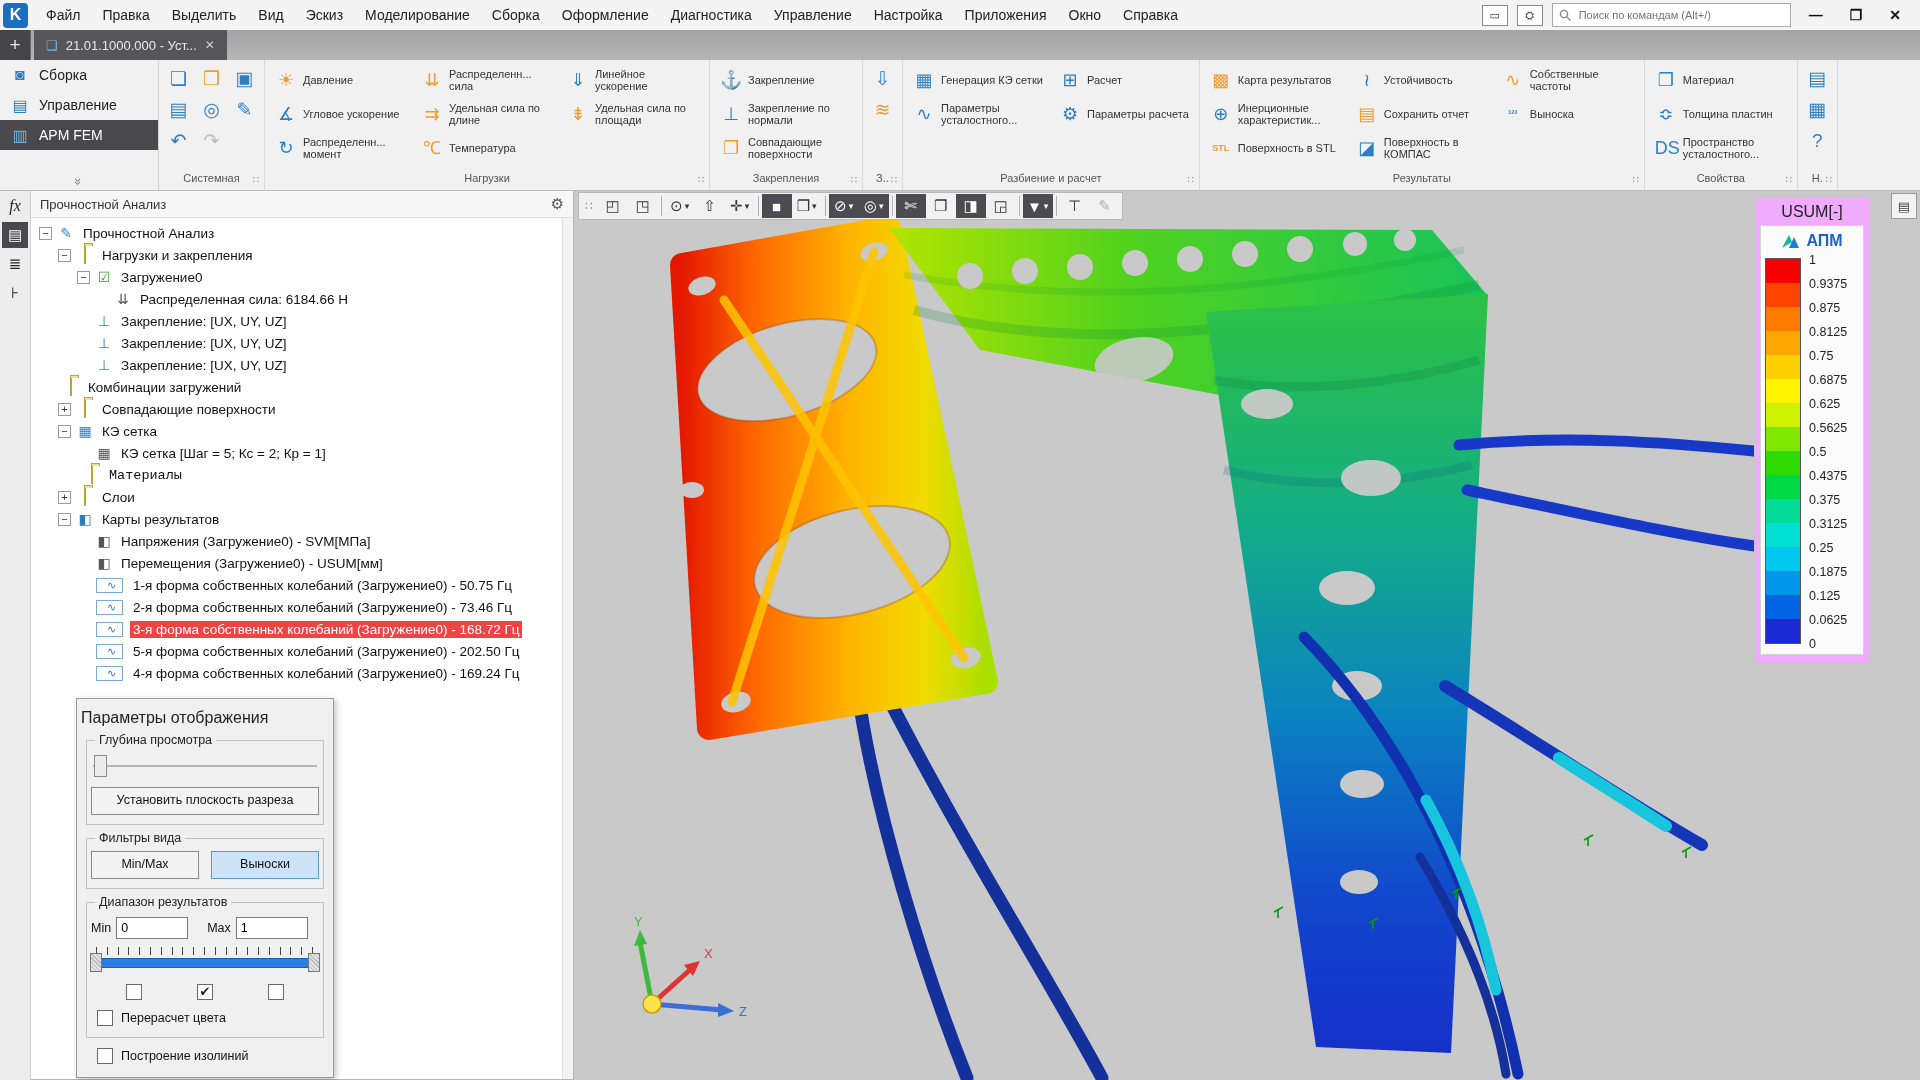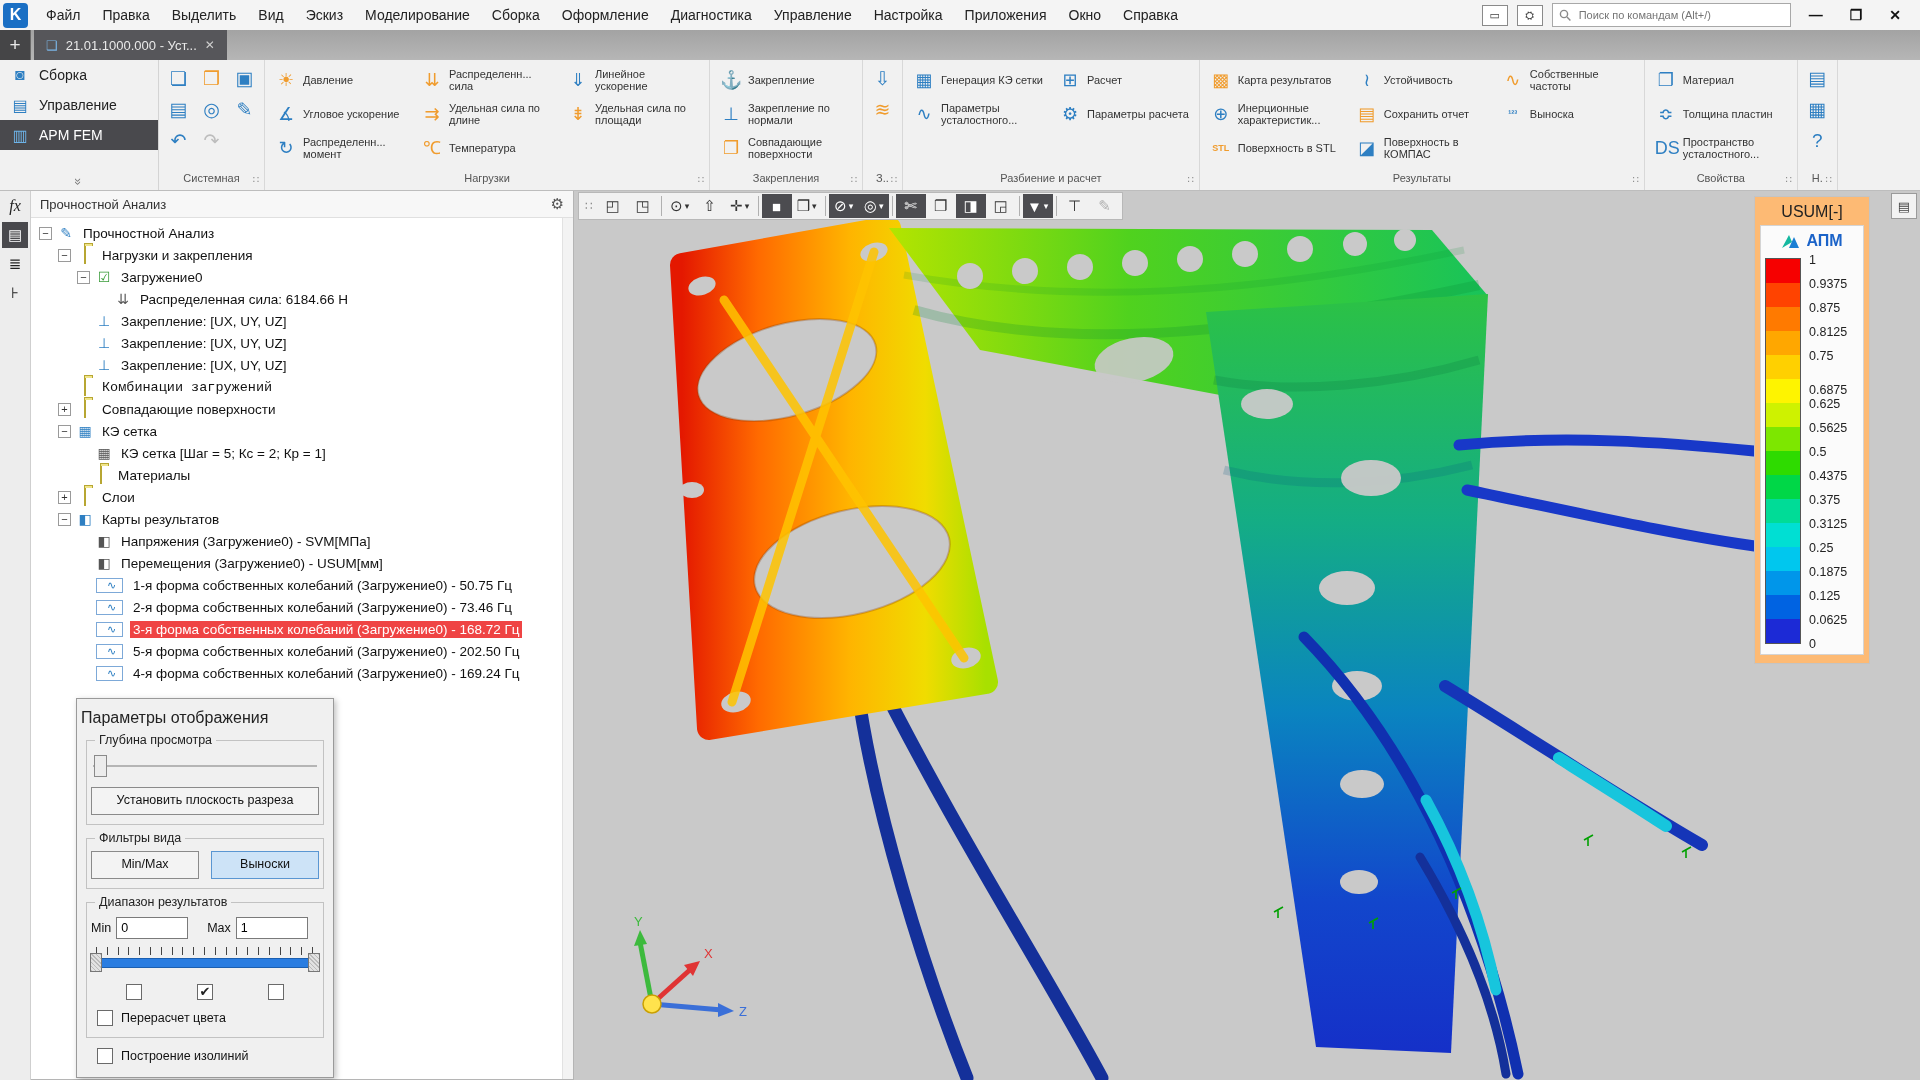--- a/index.html
+++ b/index.html
@@ -117,21 +117,21 @@
   .vbtn{height:24px;min-width:26px;display:flex;align-items:center;justify-content:center;font-size:15px;
         color:#333;padding:0 2px;}
   .vbtn.active{background:#4c4c50;color:#fff;}
   .vbtn.disabled{color:#b0b0b0;}
   .vbtn .dd{font-size:9px;margin-left:2px;}
   .vsep{width:1px;height:20px;background:#b0b0b0;margin:0 3px;}
   .vgrip{color:#888;font-size:12px;padding:0 4px;letter-spacing:1px;}
   #model-svg{position:absolute;left:0;top:0;width:100%;height:100%;}
   #triad{position:absolute;left:52px;bottom:48px;z-index:12;}
   
-  #legend{position:absolute;left:1754px;top:196px;width:114px;background:#fdba74;border:1px solid #c4c4c4;
+  #legend{position:absolute;left:1754px;top:196px;width:114px;background:#f0abfc;border:1px solid #c4c4c4;
           z-index:25;padding-bottom:8px;}
   .ltitle{font-size:16px;color:#222;text-align:center;padding:6px 0 4px;}
   .lbox{margin:0 5px;background:#fbfbfb;border:1px solid #d4d4d4;padding:6px 4px 10px;}
   .brand{display:flex;align-items:center;justify-content:center;gap:3px;margin-bottom:8px;}
   .brand .btxt{color:#1b63c8;font-weight:bold;font-size:16px;}
   .lrow{display:flex;}
   .lscale{width:34px;border:1px solid #555;}
   .band{height:24px;}
   .llabels{position:relative;flex:1;margin-left:8px;}
   .llabels span{position:absolute;left:0;font-size:12.5px;color:#222;line-height:16px;}
@@ -463,41 +463,41 @@
       <div class="trow" style="padding-left: 46px;">
         <span class="texp hid"></span>
         <span class="ticon b">⊥</span>
         <span class="tlabel">Закрепление: [UX, UY, UZ]</span>
       </div>
       <div class="trow" style="padding-left: 46px;">
         <span class="texp hid"></span>
         <span class="ticon b">⊥</span>
         <span class="tlabel">Закрепление: [UX, UY, UZ]</span>
       </div>
-      <div class="trow" style="padding-left: 27px; font-family: Liberation Mono, monospace;">
+      <div class="trow" style="padding-left: 13px;">
         <span class="texp hid"></span>
         <span class="ticon"><span class="folder"></span></span>
         <span class="tlabel">Комбинации загружений</span>
       </div>
       <div class="trow" style="padding-left: 27px;">
         <span class="texp">+</span>
         <span class="ticon"><span class="folder"></span></span>
         <span class="tlabel">Совпадающие поверхности</span>
       </div>
       <div class="trow" style="padding-left: 27px;">
         <span class="texp">−</span>
         <span class="ticon b">▦</span>
         <span class="tlabel">КЭ сетка</span>
       </div>
       <div class="trow" style="padding-left: 46px;">
         <span class="texp hid"></span>
         <span class="ticon d">▦</span>
         <span class="tlabel">КЭ сетка [Шаг = 5; Кс = 2; Кр = 1]</span>
       </div>
-      <div class="trow" style="padding-left: 43px;">
+      <div class="trow" style="padding-left: 34px; font-family: Liberation Mono, monospace;">
         <span class="texp hid"></span>
         <span class="ticon"><span class="folder"></span></span>
         <span class="tlabel">Материалы</span>
       </div>
       <div class="trow" style="padding-left: 27px;">
         <span class="texp">+</span>
         <span class="ticon"><span class="folder"></span></span>
         <span class="tlabel">Слои</span>
       </div>
       <div class="trow" style="padding-left: 27px;">
@@ -774,21 +774,21 @@
           <div class="band" style="background: rgb(0, 150, 234);"></div>
           <div class="band" style="background: rgb(0, 99, 226);"></div>
           <div class="band" style="background: rgb(28, 42, 214);"></div>
         </div>
       <div class="llabels" id="llabels" style="height: 384px;">
           <span style="top: -6px;">1</span>
           <span style="top: 18px;">0.9375</span>
           <span style="top: 42px;">0.875</span>
           <span style="top: 66px;">0.8125</span>
           <span style="top: 90px;">0.75</span>
-          <span style="top: 124px; text-align: right;">0.6875</span>
+          <span style="top: 114px; text-align: right;">0.6875</span>
           <span style="top: 138px;">0.625</span>
           <span style="top: 162px;">0.5625</span>
           <span style="top: 186px;">0.5</span>
           <span style="top: 210px;">0.4375</span>
           <span style="top: 234px;">0.375</span>
           <span style="top: 258px;">0.3125</span>
           <span style="top: 282px;">0.25</span>
           <span style="top: 306px;">0.1875</span>
           <span style="top: 330px;">0.125</span>
           <span style="top: 354px;">0.0625</span>

